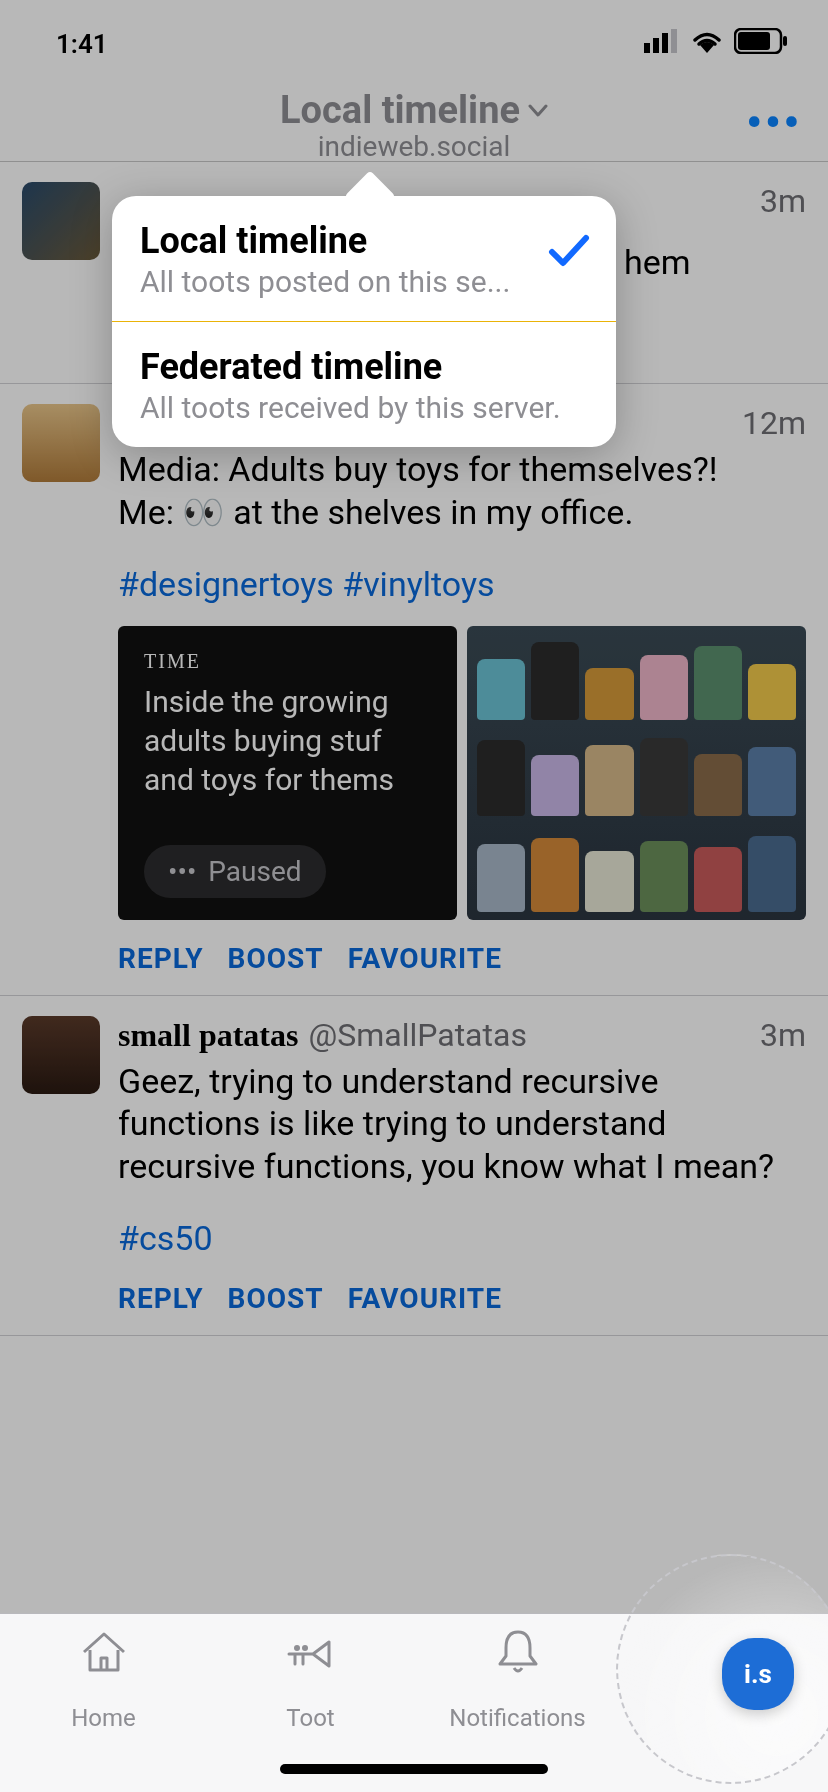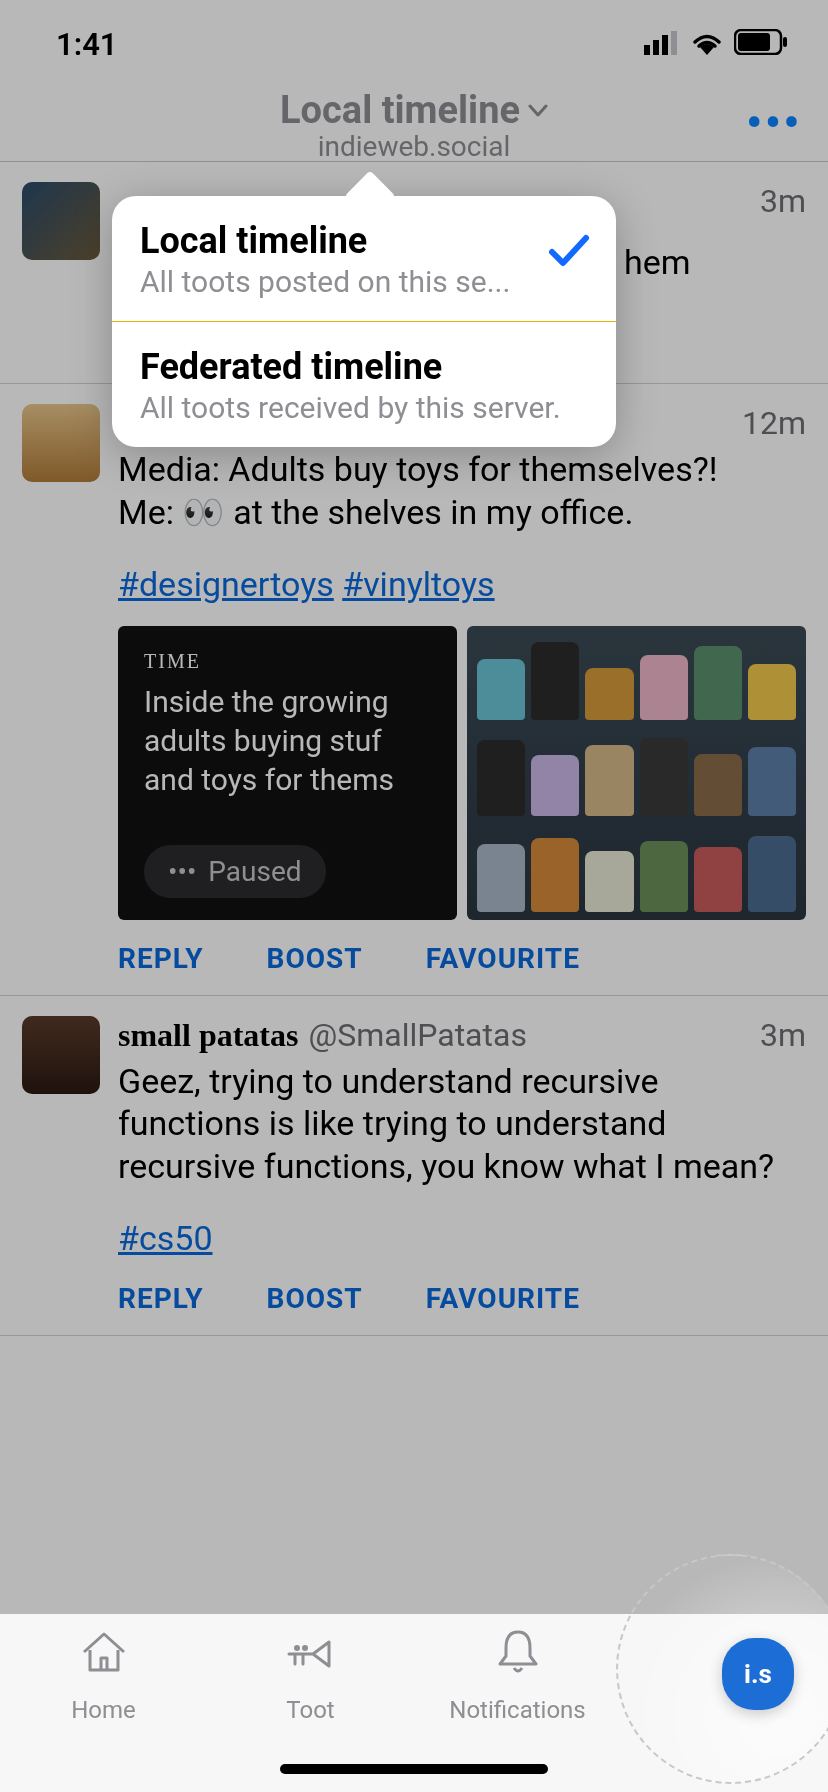--- a/index.html
+++ b/index.html
@@ -1,48 +1,48 @@
 <!DOCTYPE html>
 <html><head>
 <meta charset="utf-8">
 <style>
 * { margin: 0; padding: 0; box-sizing: border-box; font-family: -apple-system, BlinkMacSystemFont, "Segoe UI", Roboto, Helvetica, Arial, sans-serif; }
 html, body { width: 828px; height: 1792px; overflow: hidden; background: #f0f0f0; }
 .screen { position: relative; width: 828px; height: 1792px; background: #fff; }
 
 
-.status-bar { height: 88px; display: flex; align-items: center; justify-content: space-between; padding: 0 40px 0 56px; font-size: 31px; font-weight: 600; color: #000; }
+.status-bar { height: 88px; display: flex; align-items: center; justify-content: space-between; padding: 0 40px 0 56px; font-size: 26px; font-weight: 600; color: #000; }
 .status-right { display: flex; align-items: center; gap: 10px; }
 
 
 .nav-bar { height: 74px; position: relative; display: flex; align-items: flex-start; justify-content: center; border-bottom: 1px solid #c8c8c8; }
 .nav-title-wrap { text-align: center; }
 .nav-title { font-size: 38px; font-weight: 700; color: #8e8e93; display: inline-flex; align-items: center; gap: 8px; }
 .nav-title .chev { font-size: 22px; }
 .nav-sub { font-size: 28px; color: #8e8e93; margin-top: -2px; }
 .more-btn { position: absolute; right: 26px; top: 10px; color: #0a84ff; font-size: 42px; letter-spacing: 3px; font-weight: 900; }
 
 
 .feed { position: absolute; top: 162px; bottom: 179px; left: 0; right: 0; overflow: hidden; }
 .post { border-bottom: 1px solid #d1d1d6; padding: 20px 22px 20px 22px; display: flex; gap: 18px; }
 .avatar { width: 78px; height: 78px; border-radius: 10px; flex: none; background: #b0895f; }
 .post-body { flex: 1; min-width: 0; }
 .post-head { display: flex; align-items: flex-end; gap: 10px; font-size: 32px; }
 .display-name { font-weight: 700; color: #000; font-family: Liberation Serif, serif; }
 .handle { color: #6e6e73; }
 .time { margin-left: auto; color: #6e6e73; font-size: 32px; }
 .post-text { font-size: 34px; color: #000; line-height: 1.25; margin-top: 6px; }
-.hashtag { color: #0969da; text-decoration: underline; }
+.hashtag { color: #0969da; }
 .media-row { display: flex; gap: 10px; margin-top: 20px; }
 .media { flex: 1; height: 294px; border-radius: 6px; background: #111; overflow: hidden; position: relative; }
 .media.shelf { background: linear-gradient(#3a4a55,#2b3540); }
 .time-card-inner { padding: 22px 26px; color: #fff; font-size: 30px; line-height: 1.3; }
 .time-logo { font-family: Georgia, serif; font-size: 20px; letter-spacing: 2px; margin-bottom: 8px; }
 .paused-pill { position: absolute; bottom: 22px; left: 26px; background: #2c2c2e; color: #c7c7cc; border-radius: 40px; padding: 10px 24px; font-size: 28px; display: flex; align-items: center; gap: 12px; }
-.actions { display: flex; gap: 63px; margin-top: 22px; }
+.actions { display: flex; gap: 24px; margin-top: 22px; }
 .action { color: #0969da; font-size: 28px; font-weight: 700; letter-spacing: 1px; }
 
 
 .shelf-row { position: absolute; left: 10px; right: 10px; height: 86px; display: flex; gap: 6px; align-items: flex-end; }
 .toy { flex: 1; border-radius: 8px 8px 4px 4px; }
 .sr1 { top: 8px; } .sr2 { top: 104px; } .sr3 { top: 200px; }
 
 
 .scrim { position: absolute; inset: 0; background: rgba(0,0,0,0.28); }
 
@@ -53,21 +53,21 @@
 .pop-item + .pop-item { border-top: 1px solid #eab308; }
 .pop-title { font-size: 36px; font-weight: 700; color: #000; }
 .pop-desc { font-size: 30px; color: #8e8e93; margin-top: 2px; white-space: nowrap; overflow: hidden; text-overflow: ellipsis; max-width: 420px; }
 .check { position: absolute; right: 26px; top: 36px; color: #0a63ff; }
 
 
 .peek { position: absolute; top: 242px; left: 624px; font-size: 34px; color: #000; }
 
 
 .tab-bar { position: absolute; bottom: 0; left: 0; right: 0; height: 179px; border-top: 1px solid #b8b8bc; background: #f7f7f8; display: flex; padding-top: 10px; }
-.tab { flex: 1; display: flex; flex-direction: column; align-items: center; gap: 12px; color: #8e8e93; }
+.tab { flex: 1; display: flex; flex-direction: column; align-items: center; gap: 20px; color: #8e8e93; }
 .tab svg { width: 56px; height: 56px; }
 .tab-label { font-size: 24px; }
 .fab { position: absolute; right: 34px; bottom: 82px; width: 72px; height: 72px; border-radius: 32px; background: #1d6dd6; color: #fff; display: flex; align-items: center; justify-content: center; font-size: 26px; font-weight: 700; box-shadow: 0 4px 14px rgba(0,0,0,0.2); }
 .fab-ring { position: absolute; right: -18px; bottom: 8px; width: 230px; height: 230px; border-radius: 50%; border: 2px dashed #c7c7cc; background: radial-gradient(circle at 70% 70%, rgba(255,255,255,0.6), transparent 72%); }
 .home-ind { position: absolute; bottom: 18px; left: 50%; transform: translateX(-50%); width: 268px; height: 10px; background: #000; border-radius: 10px; }
 </style>
 </head>
 <body>
 
 <div class="screen">

